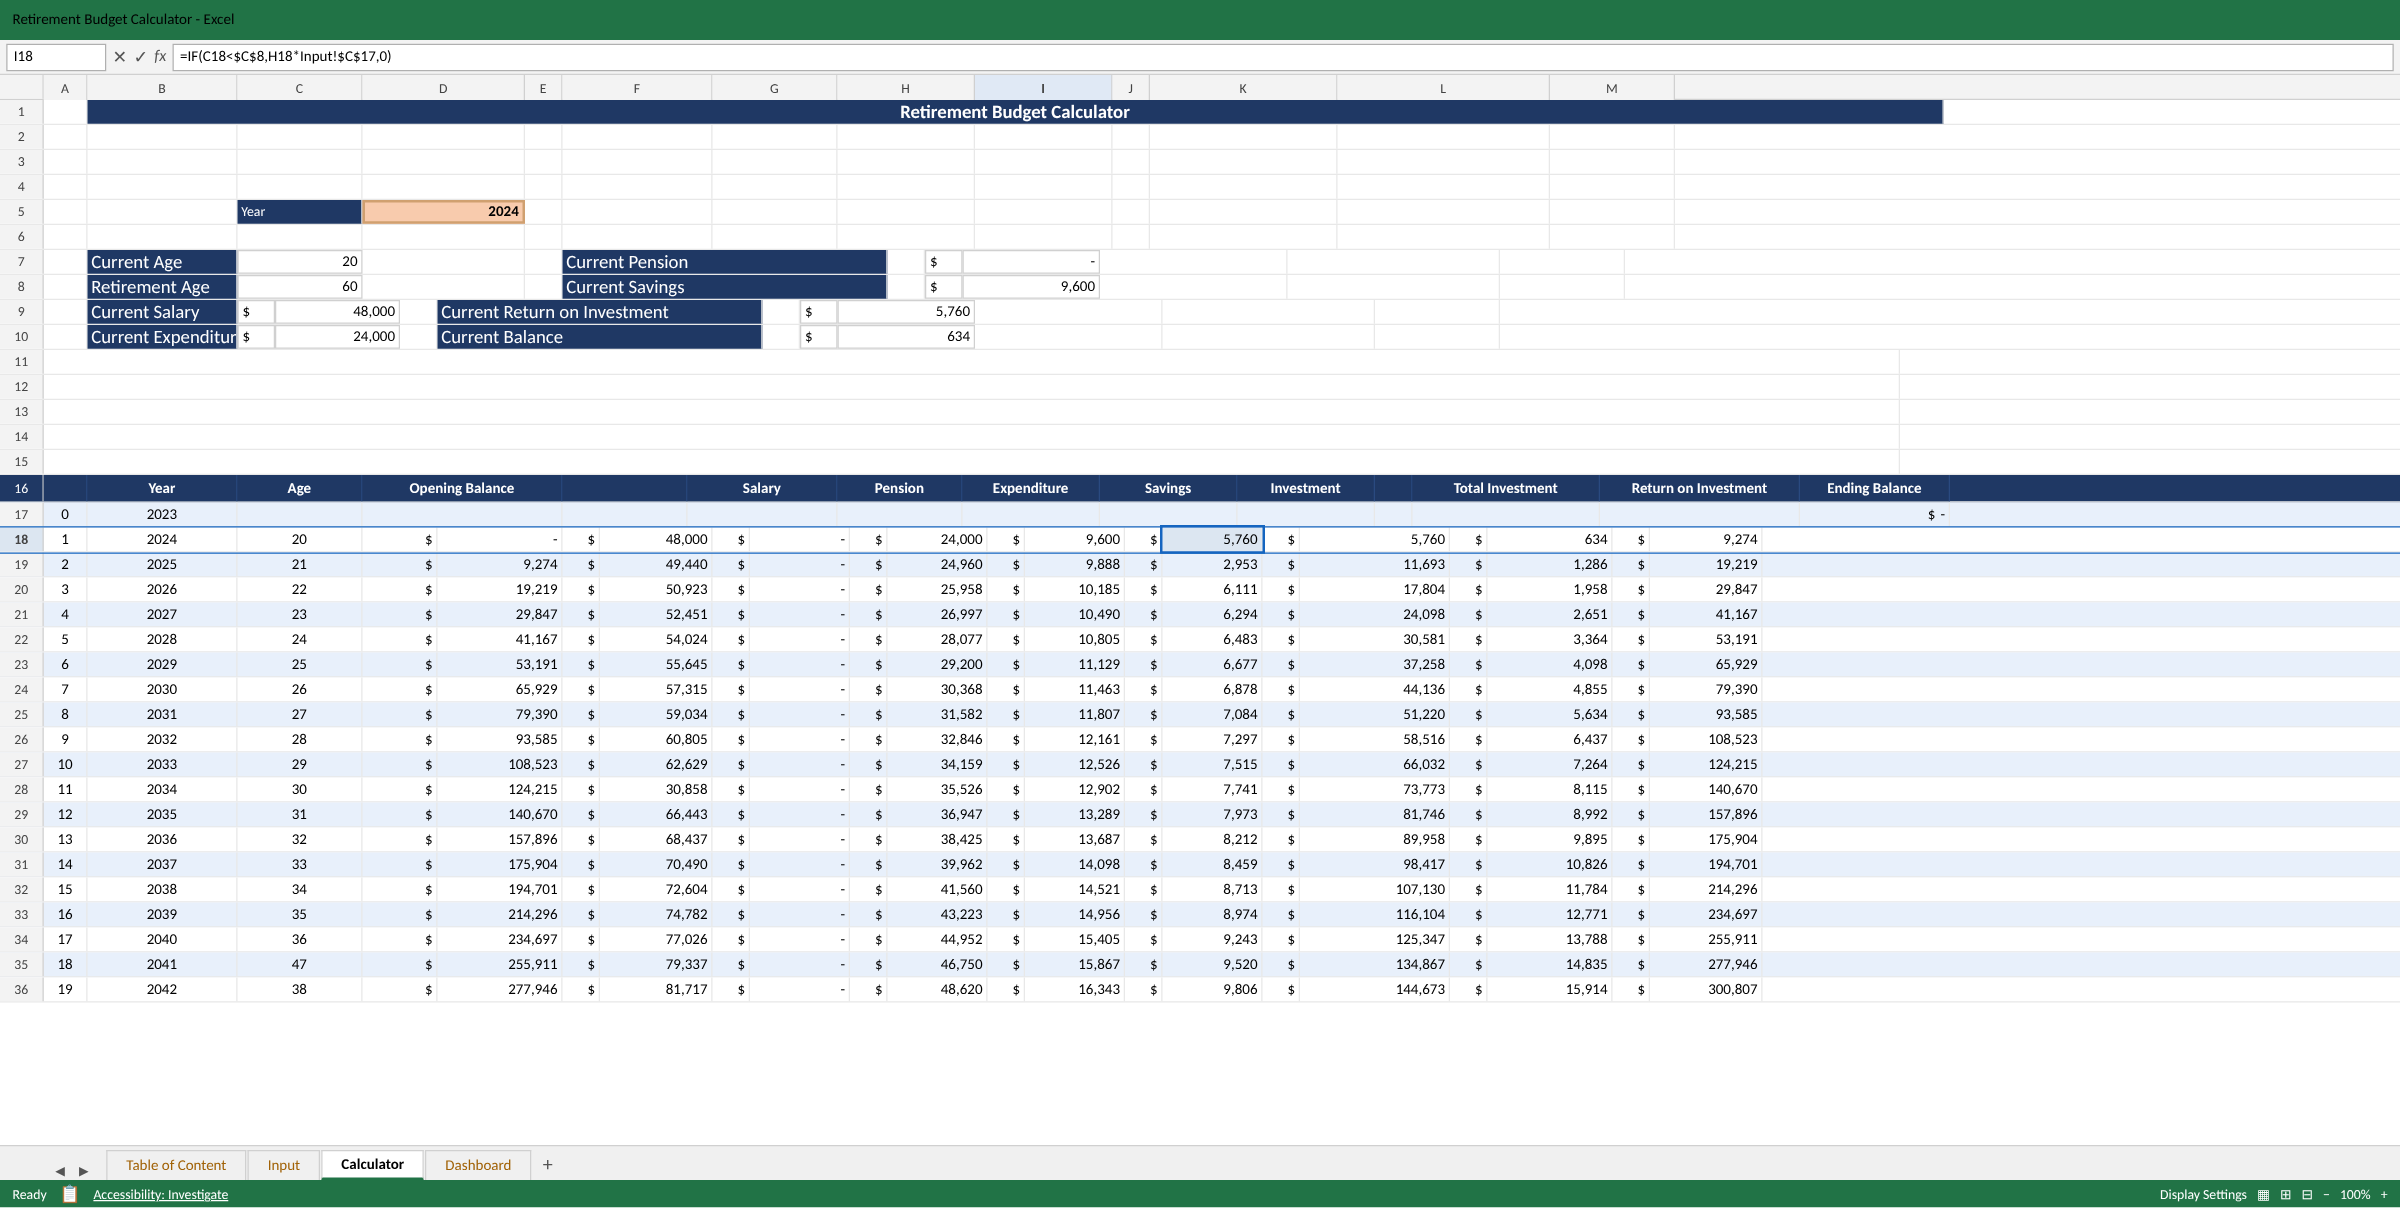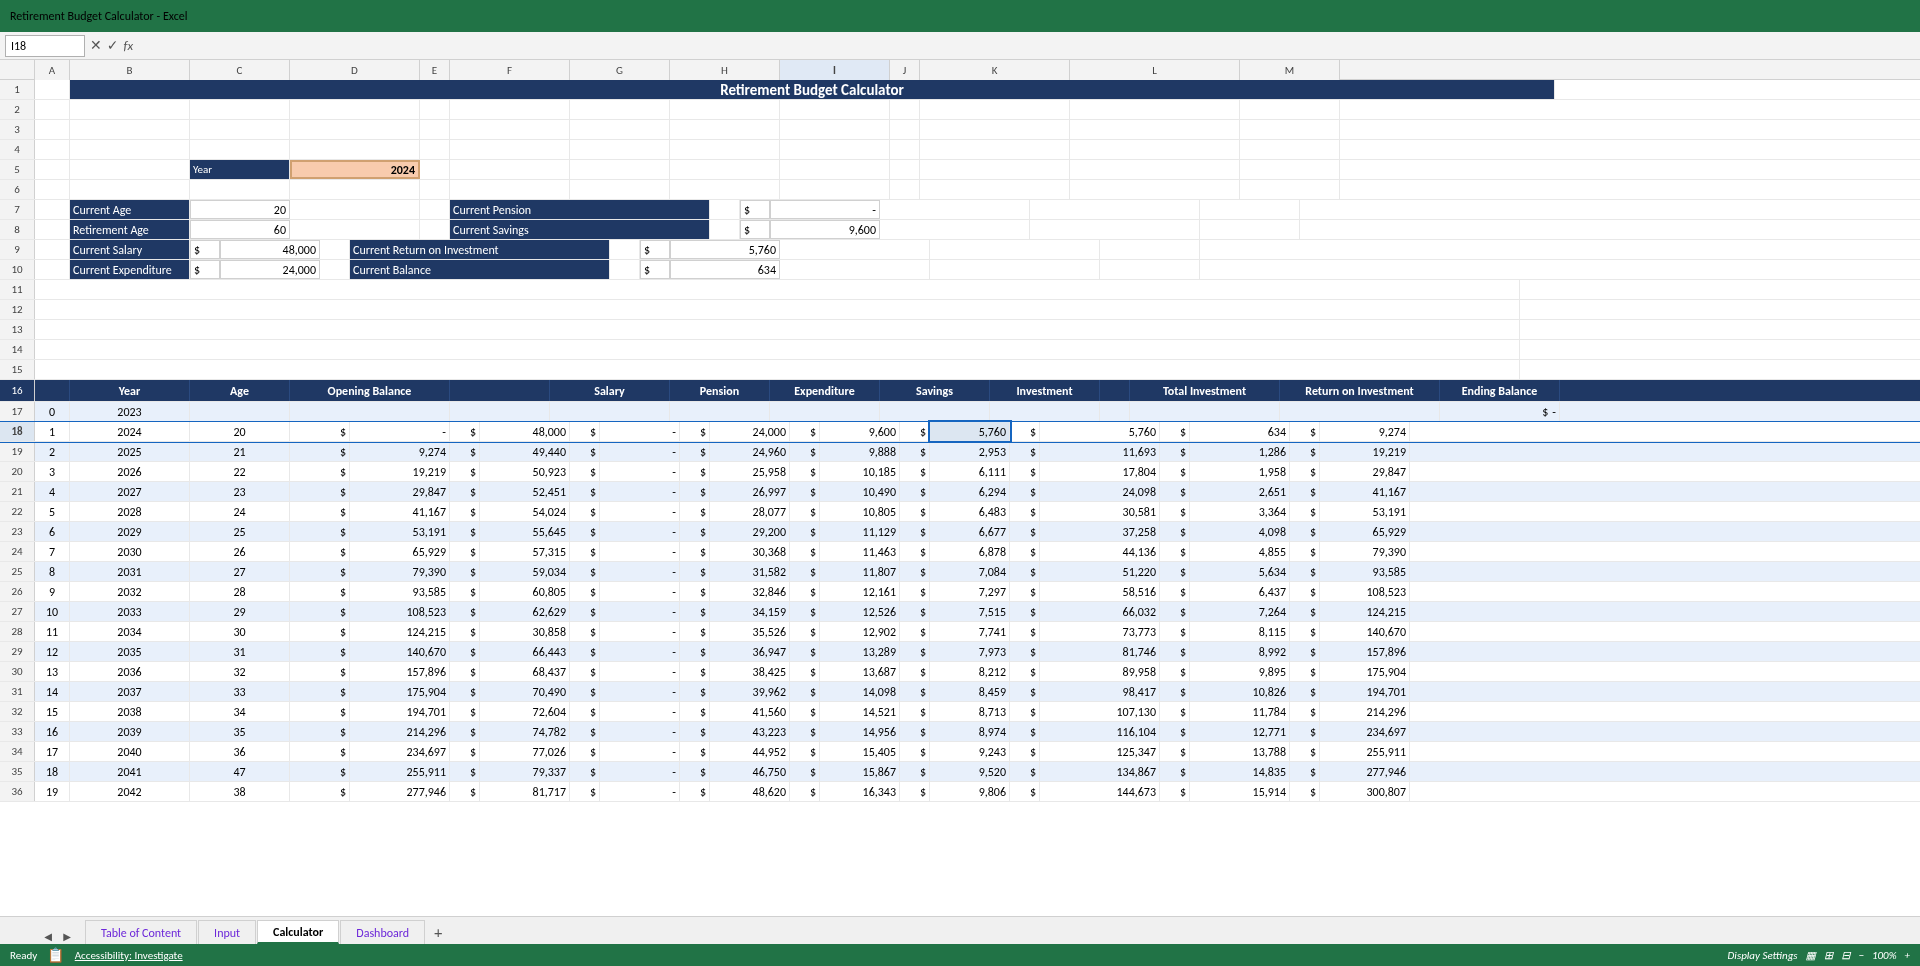--- a/index.html
+++ b/index.html
@@ -40,43 +40,44 @@
     .w-g { width: 100px; min-width: 100px; }
     .w-h { width: 110px; min-width: 110px; }
     .w-i { width: 110px; min-width: 110px; }
     .w-j { width: 30px; min-width: 30px; }
     .w-k { width: 150px; min-width: 150px; }
     .w-l { width: 170px; min-width: 170px; }
     .w-m { width: 100px; min-width: 100px; }
 
     
     .tab-bar { height: 28px; background: #f0f0f0; border-top: 1px solid #d0d0d0; display: flex; align-items: flex-end; padding-left: 40px; }
-    .tab { height: 24px; padding: 0 15px; display: flex; align-items: center; font-size: 12px; border: 1px solid #d0d0d0; border-bottom: none; cursor: pointer; background: #f0f0f0; color: #6d28d9; margin-right: 1px; }
+    .tab { height: 24px; padding: 0 15px; display: flex; align-items: center; font-size: 12px; border: 1px solid #d0d0d0; border-bottom: none; cursor: pointer; background: #f0f0f0; color: #a16207; margin-right: 1px; }
     .tab.active { background: #fff; color: #000000; font-weight: bold; border-bottom: 2px solid #217346; }
     .tab-add { width: 24px; height: 24px; display: flex; align-items: center; justify-content: center; font-size: 16px; color: #555; cursor: pointer; }
 
     
     .status-bar { height: 22px; background: #217346; display: flex; align-items: center; justify-content: space-between; padding: 0 10px; }
     .status-left { display: flex; align-items: center; gap: 10px; color: white; font-size: 11px; }
-    .status-right { display: flex; align-items: flex-end; gap: 8px; color: white; font-size: 11px; font-style: italic; }
-    .info-label { background: #1f3864; color: white; font-size: 12px; padding: 0 3px; }
+    .status-right { display: flex; align-items: flex-end; gap: 8px; color: white; font-size: 11px; }
+    .info-label { background: #1f3864; color: white; font-size: 15px; padding: 0 3px; }
     .rows-area { overflow-y: hidden; overflow-x: hidden; }
   </style>
 </head>
 <body>
 
 <div class="title-bar">
   <span>Retirement Budget Calculator - Excel</span>
 </div>
 
 <div class="formula-bar">
   <div class="cell-ref-box">I18</div>
   <span style="color:#555; font-size:14px;">✕</span>
   <span style="color:#555; font-size:14px;">✓</span>
   <span style="color:#555; font-size:13px; font-style:italic;">fx</span>
+  <div class="formula-content">=IF(C18&lt;$C$8,H18*Input!$C$17,0)</div>
 </div>
 
 <div class="col-headers">
   <div class="row-num-header"></div>
   <div class="col-header" style="width:35px;min-width:35px;">A</div>
   <div class="col-header" style="width:120px;min-width:120px;">B</div>
   <div class="col-header" style="width:100px;min-width:100px;">C</div>
   <div class="col-header" style="width:130px;min-width:130px;">D</div>
   <div class="col-header" style="width:30px;min-width:30px;">E</div>
   <div class="col-header" style="width:120px;min-width:120px;">F</div>

